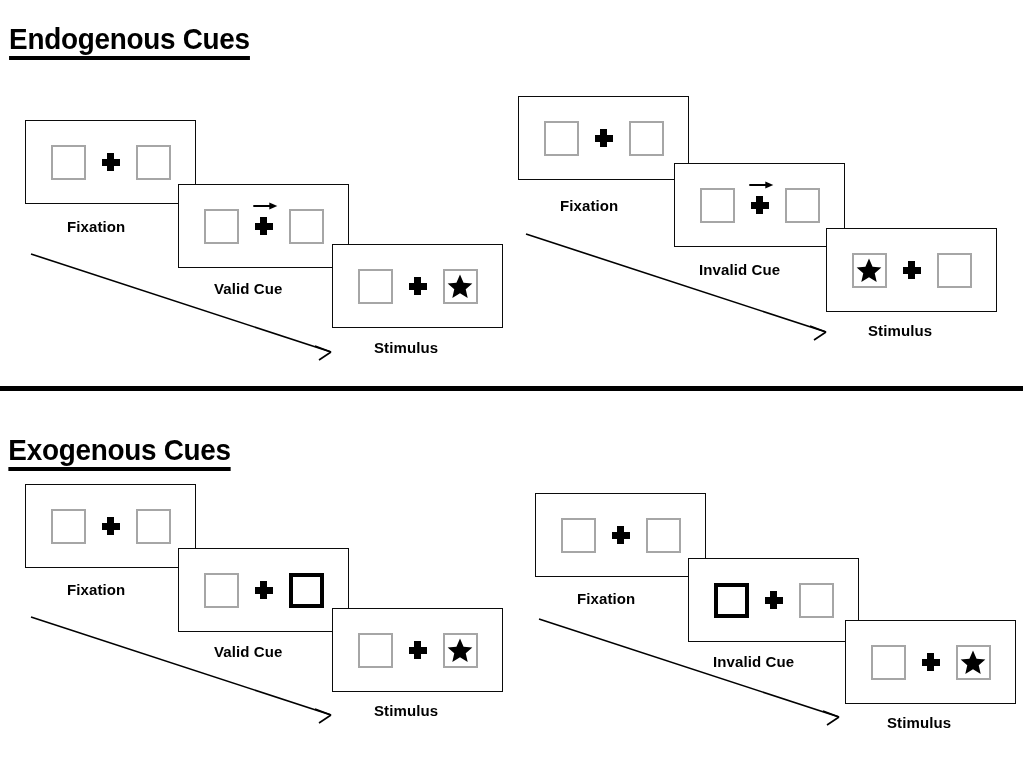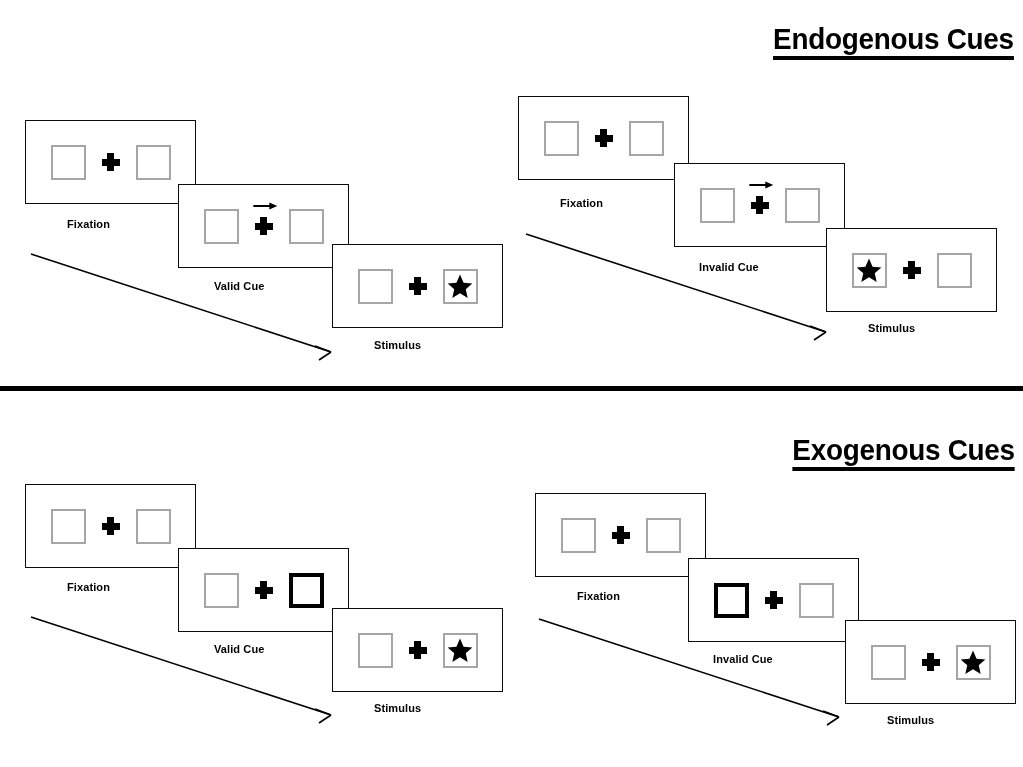--- a/index.html
+++ b/index.html
@@ -14,21 +14,21 @@
     overflow: hidden;
     font-family: "Liberation Sans", sans-serif;
     color: #000000;
   }
 
   
   .section-title {
     position: absolute;
     width: 100%;
     left: 0;
-    text-align: right;
+    text-align: left;
     font-weight: bold;
     font-size: 30px;
     letter-spacing: -0.3px;
     line-height: 1;
     color: #000000;
   }
   .section-title .title-text {
     display: inline-block;
     border-bottom: 4px solid #000000;
     padding-bottom: 2px;
@@ -133,21 +133,21 @@
   .star {
     width: 26px;
     height: 26px;
     display: block;
   }
 
   
   .caption {
     position: absolute;
     font-weight: bold;
-    font-size: 11px;
+    font-size: 15px;
     white-space: nowrap;
     color: #000000;
     letter-spacing: 0.1px;
   }
 
   
   .time-arrow {
     position: absolute;
     overflow: visible;
   }

